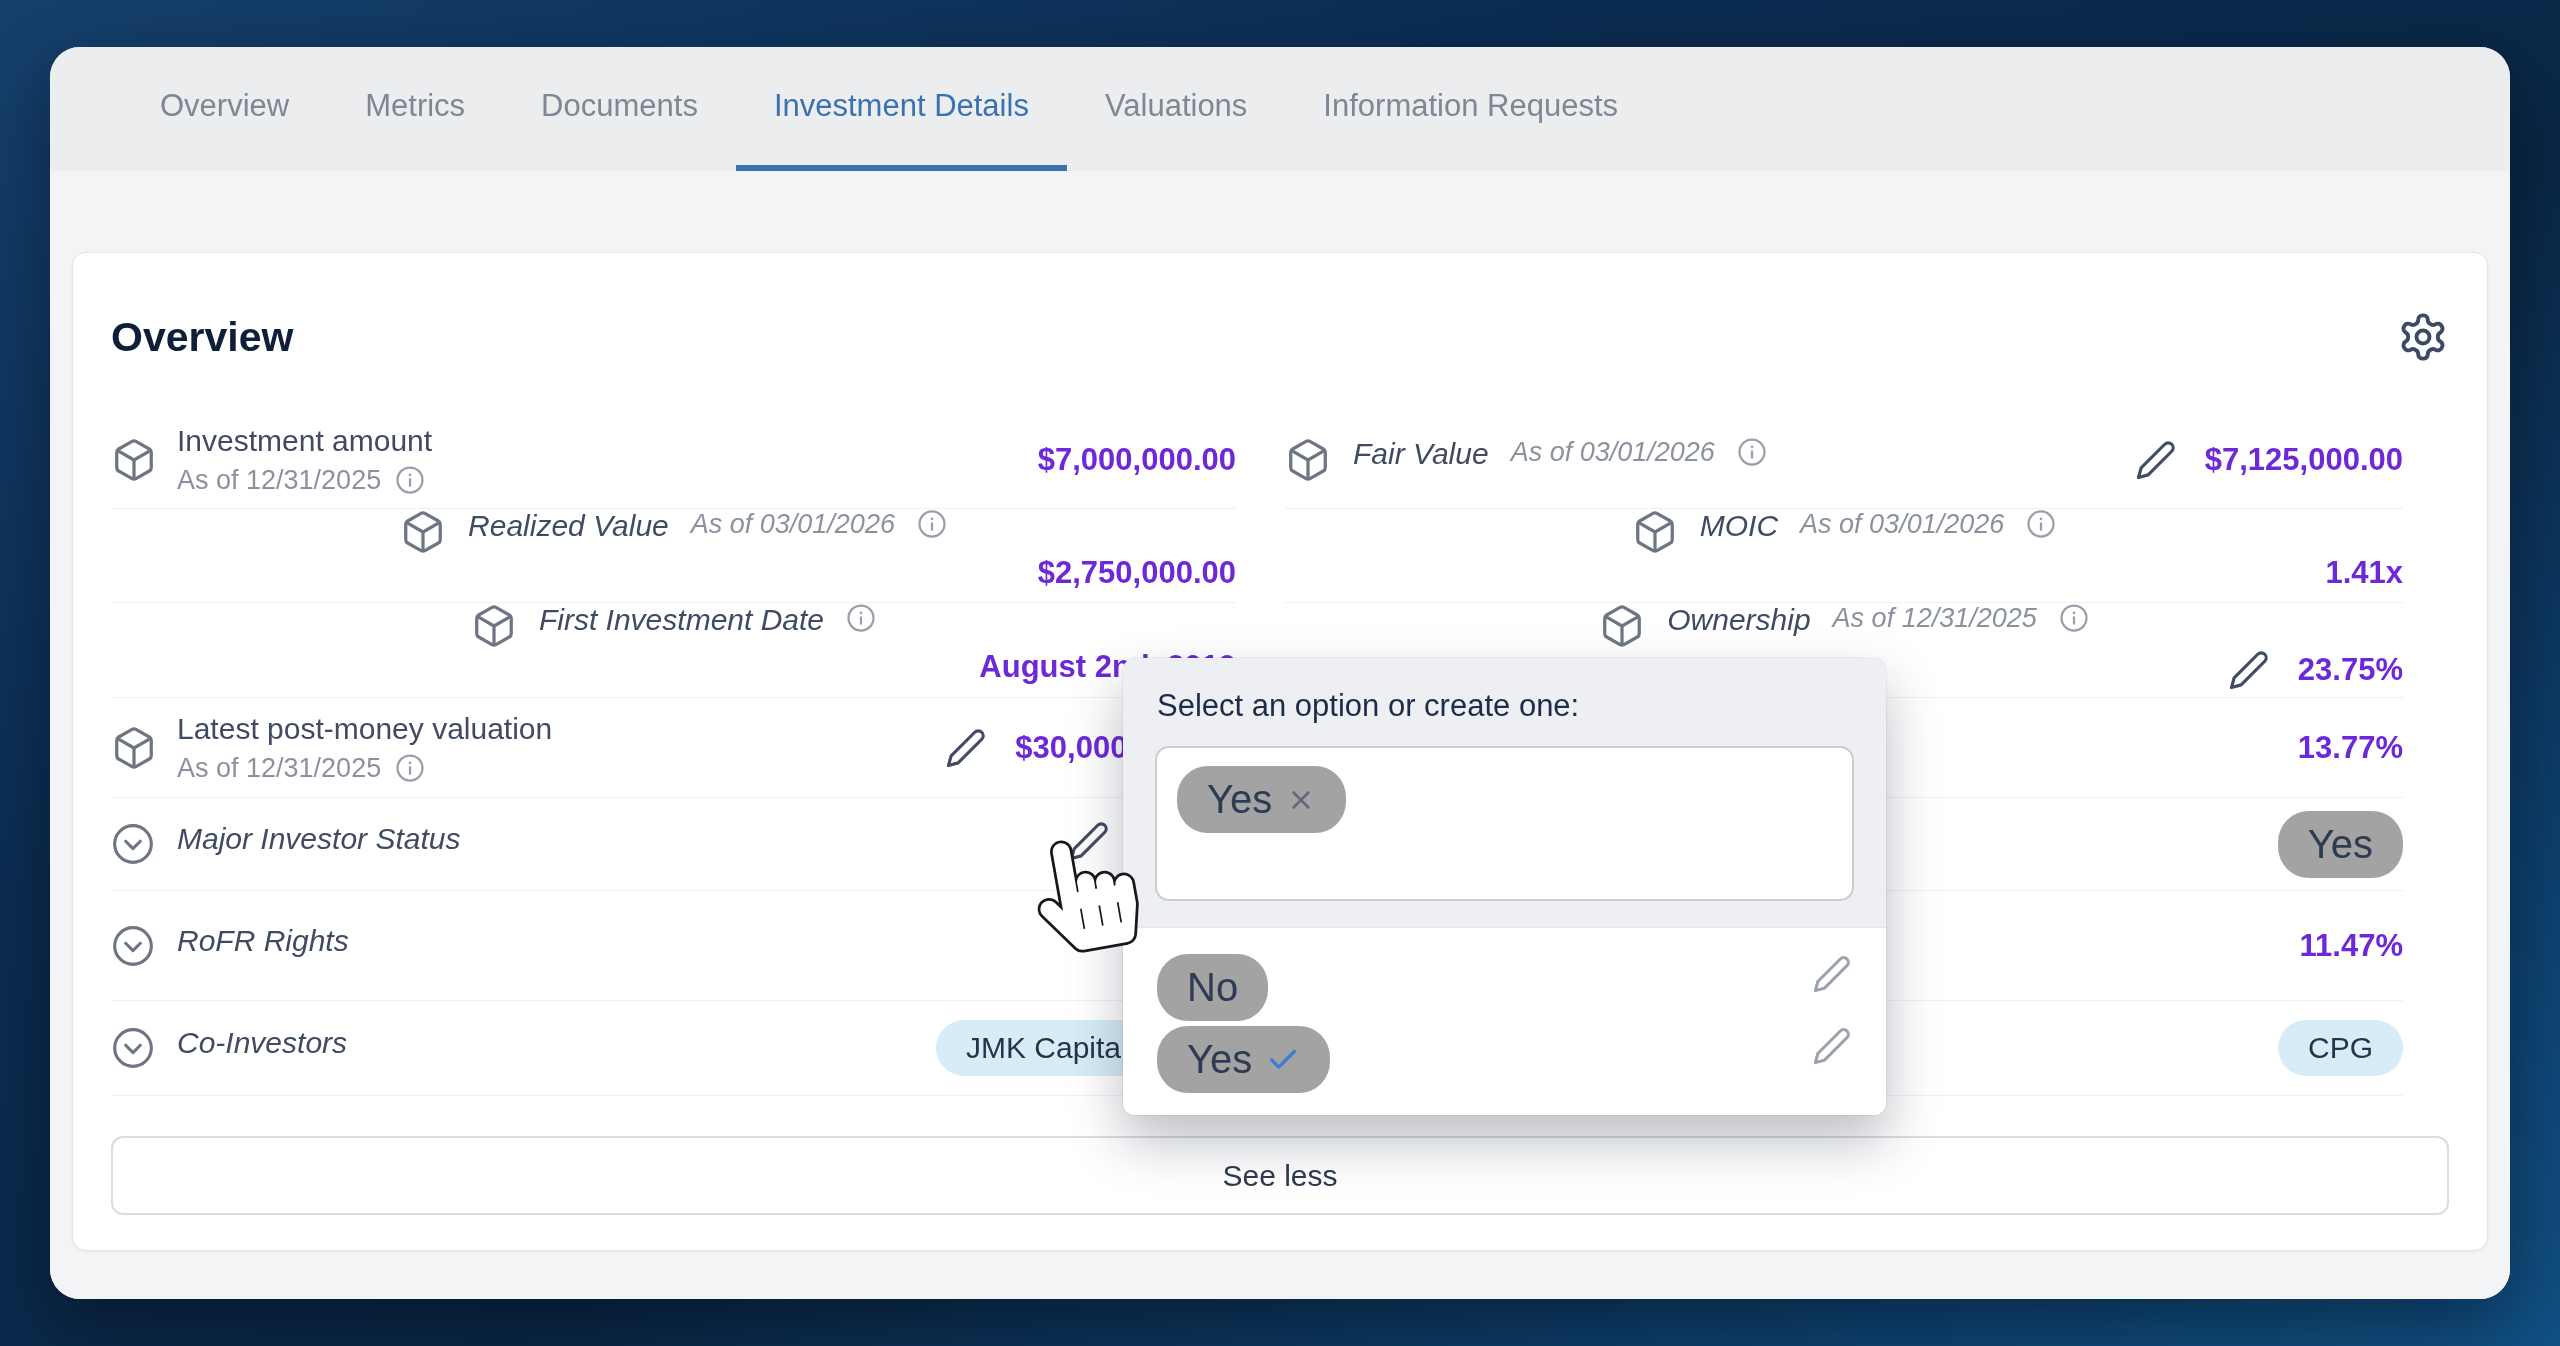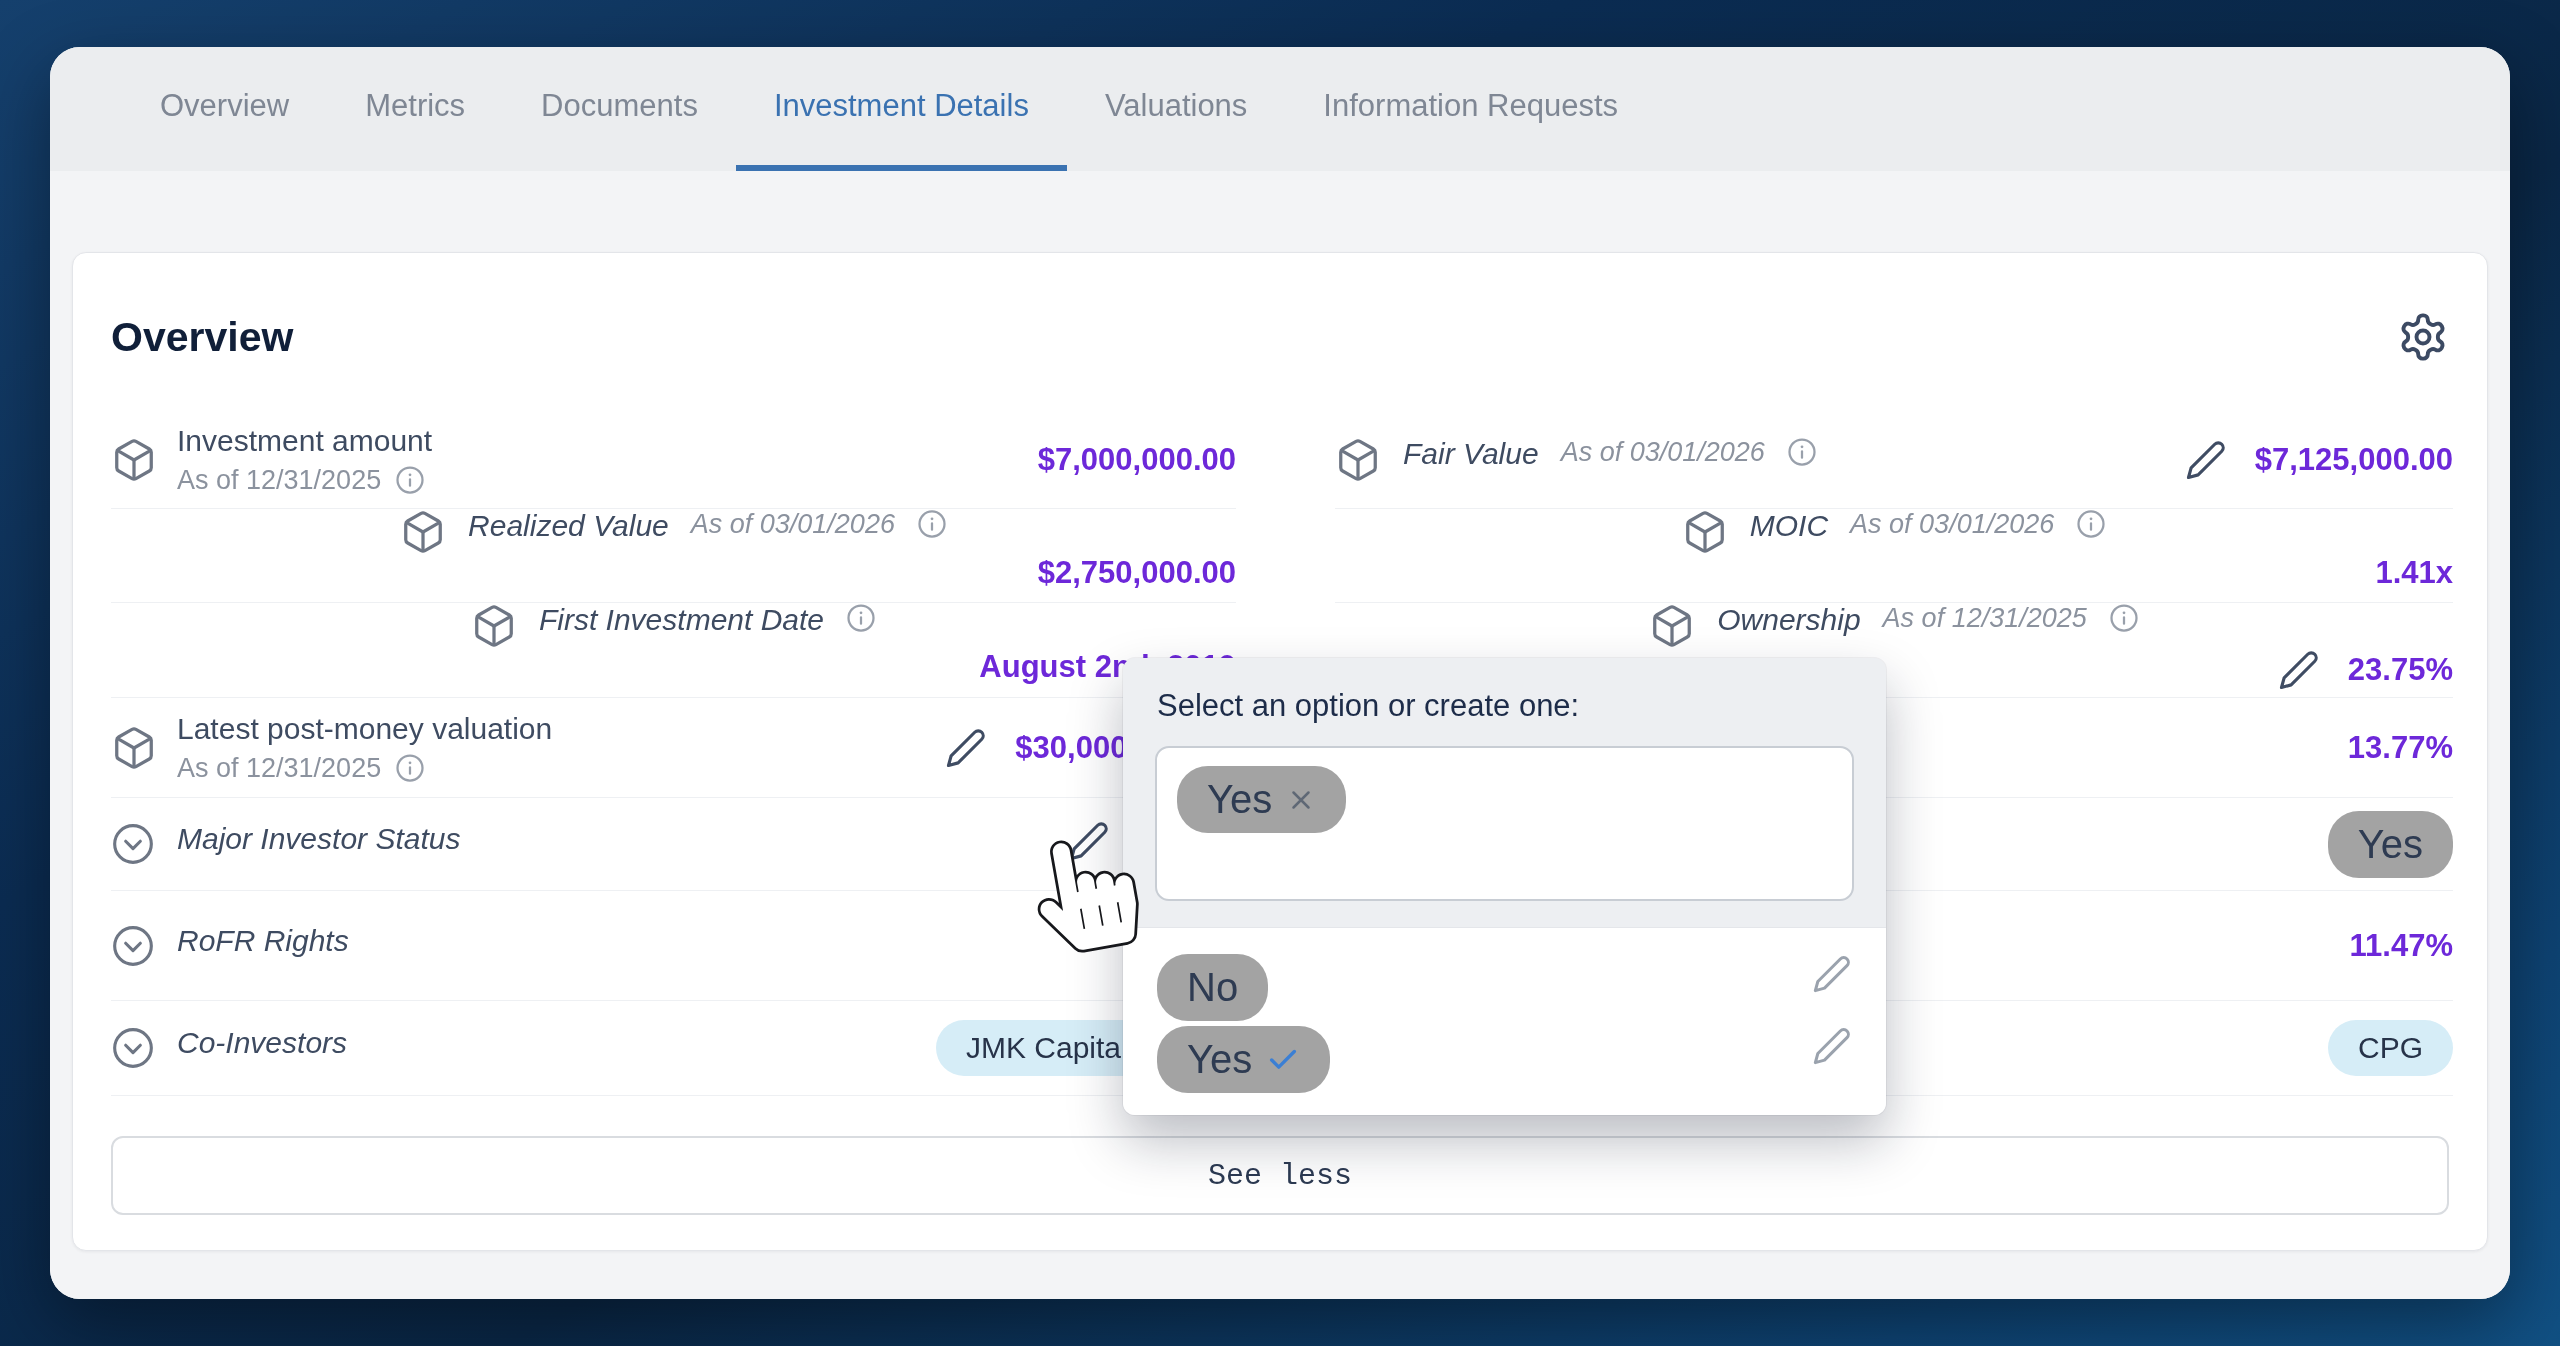--- a/index.html
+++ b/index.html
@@ -20,21 +20,21 @@
   
   .content{position:absolute;top:124px;left:0;right:0;bottom:0;background:#f3f4f6;}
   .card{
     position:absolute;left:22px;top:81px;width:2414px;height:997px;
     background:#ffffff;border:1px solid #e3e5e9;border-radius:14px;
     box-shadow:0 1px 3px rgba(16,24,40,.06);
   }
   .card-header{height:158px;display:flex;align-items:center;justify-content:space-between;padding:10px 38px 0 38px;box-sizing:border-box;}
   .card-title{font-size:41px;font-weight:bold;color:#101f39;}
   .gear{width:52px;height:52px;color:#3c4a63;}
-  .cols{position:absolute;left:38px;top:158px;display:grid;grid-template-columns:1125px 1118px;column-gap:99px;}
+  .cols{position:absolute;left:38px;top:158px;display:grid;grid-template-columns:1125px 1118px;column-gap:49px;}
   .row{display:flex;align-items:center;border-bottom:1px solid #eef0f3;box-sizing:border-box;}
   .col .row:nth-child(1){height:98px;}
   .col .row:nth-child(2){height:94px;flex-direction:column;}
   .col .row:nth-child(3){height:95px;flex-direction:column;}
   .col .row:nth-child(4){height:100px;}
   .col .row:nth-child(5){height:93px;}
   .col .row:nth-child(6){height:110px;}
   .col .row:nth-child(7){height:95px;}
   .row-left{display:flex;align-items:center;gap:20px;min-width:0;}
   .lbl{font-size:30px;color:#3e4b61;white-space:nowrap;}
@@ -51,21 +51,21 @@
   .i-pencil{width:42px;height:42px;color:#3f4c63;flex:none;}
   .i-pencil-gray{width:40px;height:40px;color:#9aa2ad;flex:none;}
   .i-x{width:30px;height:30px;color:#5f6875;}
   .i-check{width:34px;height:34px;color:#3b7fd4;}
   .pill{background:#a3a3a3;border-radius:31px;padding:11px 30px;font-size:40px;color:#2e3b52;display:inline-flex;align-items:center;gap:14px;white-space:nowrap;}
   .chip-cyan{background:#d6edf7;border-radius:31px;padding:11px 30px;font-size:30px;color:#273349;display:inline-flex;align-items:center;white-space:nowrap;}
   .chip-jmk{width:300px;overflow:hidden;justify-content:flex-start;box-sizing:border-box;}
   .see-less{
     position:absolute;left:38px;right:38px;top:883px;height:75px;
     background:#fff;border:2px solid #d9dce0;border-radius:12px;
-    font-family:Liberation Mono, monospace;font-size:30px;color:#2c3a52;
+    font-family:Liberation Sans, sans-serif;font-size:30px;color:#2c3a52;
     display:flex;align-items:center;justify-content:center;cursor:pointer;
   }
   
   .popup{
     position:absolute;left:1123px;top:658px;width:763px;height:457px;z-index:50;
     background:#edeff2;border-radius:12px;
     box-shadow:0 26px 54px rgba(15,23,42,.28),0 0 0 1px rgba(15,23,42,.05);
   }
   .popup-title{padding:30px 34px 20px 34px;font-size:31px;color:#1d2c49;}
   .popup-input{

